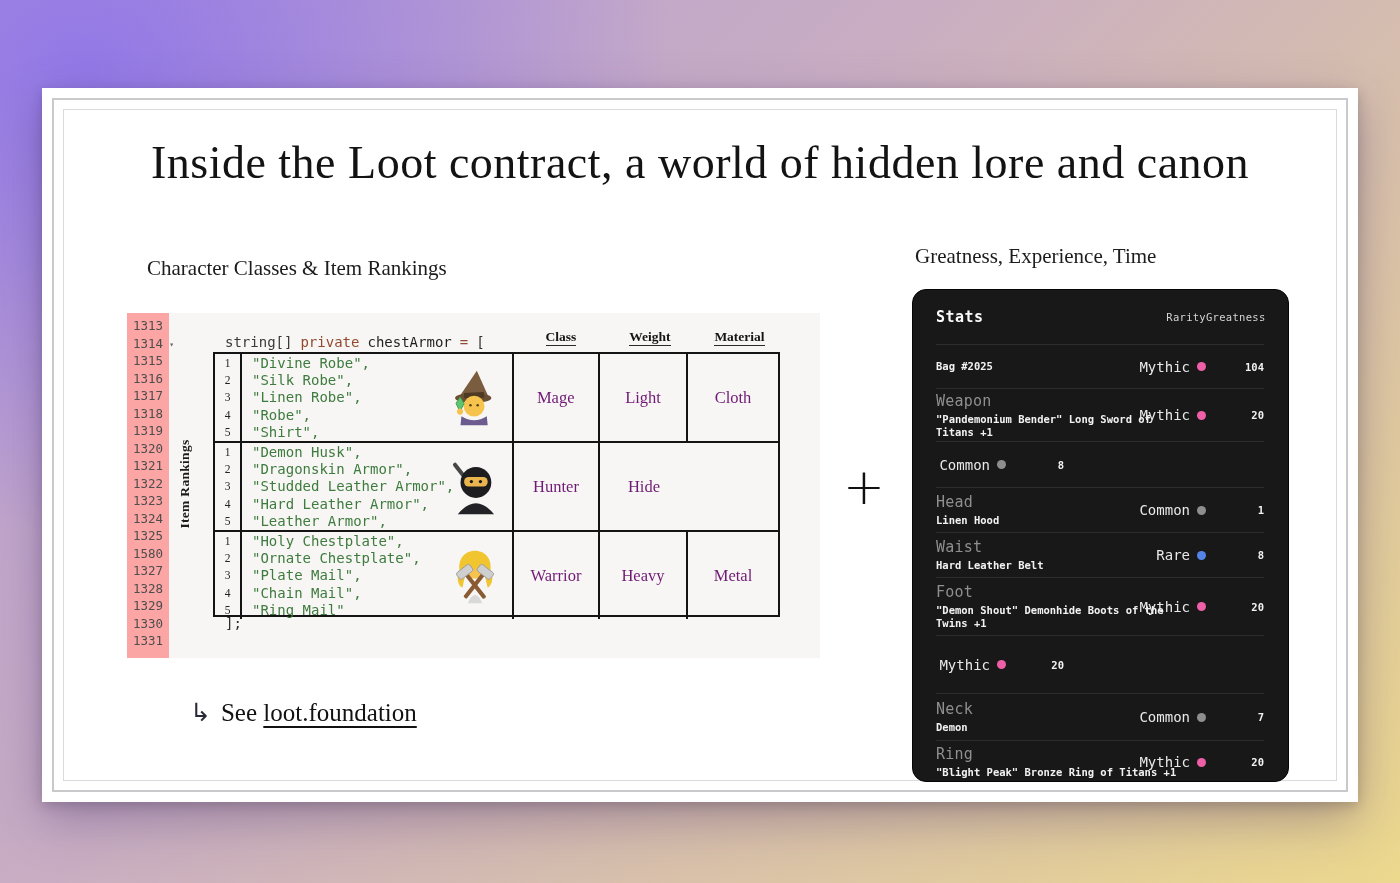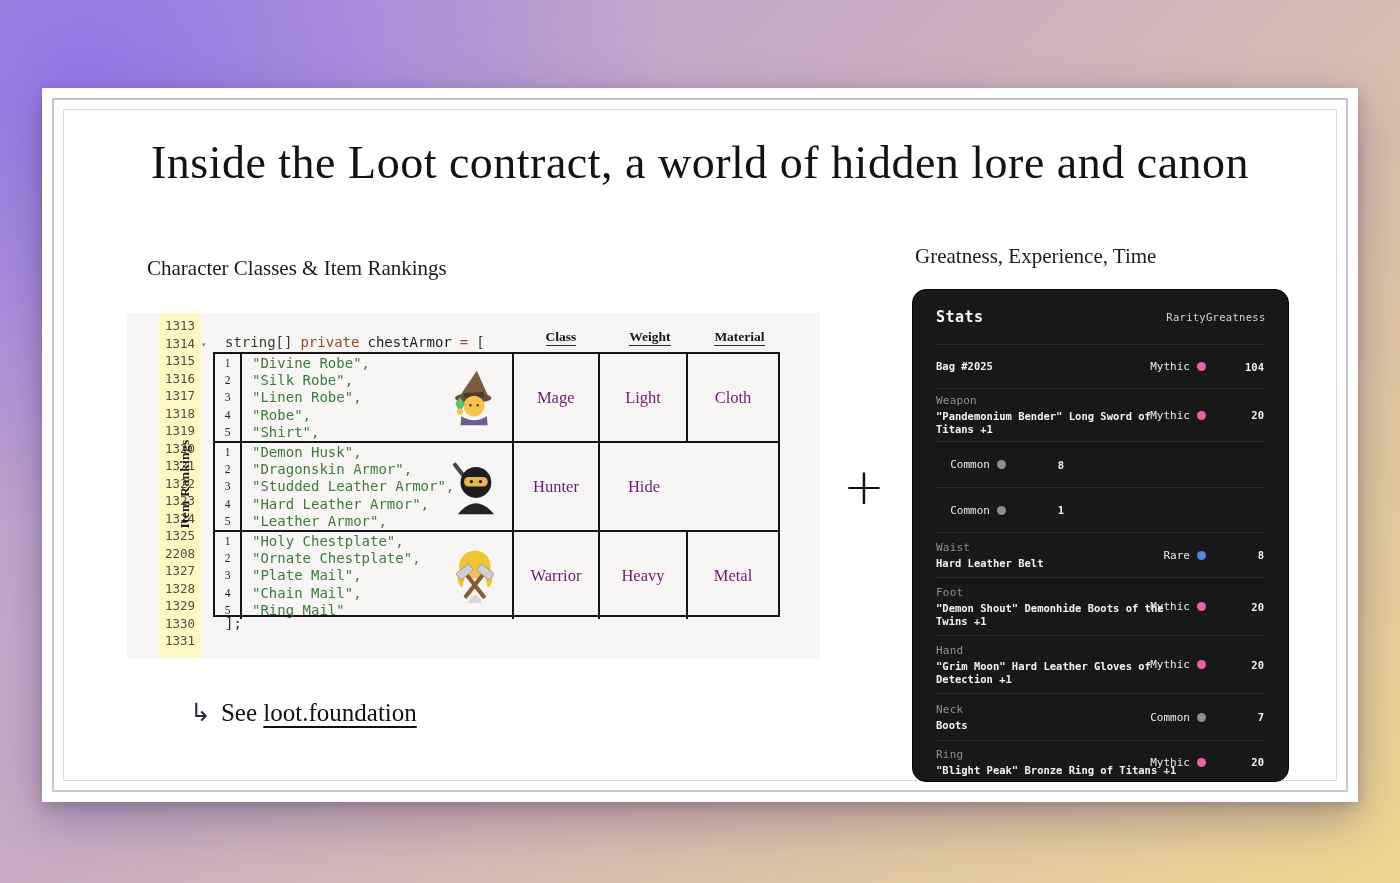--- a/index.html
+++ b/index.html
@@ -29,22 +29,22 @@
   .heading-left  { position:absolute; left:83px;  top:146px; font-size:21px; color:#1c1c1c; }
   .heading-right { position:absolute; left:851px; top:134px; font-size:21px; color:#1c1c1c; }
 
   
   .code-figure {
     position:absolute; left:63px; top:203px; width:693px; height:345px;
     background:#f7f6f4; font-family:"DejaVu Sans Mono", monospace;
   }
   .gutter {
     position:absolute; left:0; top:0; width:42px; height:345px;
-    background:#fef9c3; color:#4d4d4d; font-size:12.5px;
-    padding:4px 6px 0 0; text-align:right;margin-left:32px;
+    background:#fca5a5; color:#4d4d4d; font-size:12.5px;
+    padding:4px 6px 0 0; text-align:right;
   }
   .gl { height:17.5px; line-height:17.5px; position:relative; }
   .fold { position:absolute; right:-11px; top:1px; font-size:8px; color:#666; }
   .decl { position:absolute; left:98px; top:21px; font-size:14px; color:#2b2b2b; white-space:nowrap; }
   .decl span { margin-right:8px; }
   .c-type { color:#3c3a35; }
   .c-key  { color:#93492e; }
   .c-var  { color:#1e1e1e; }
   .c-op   { color:#93492e; }
   .c-br   { color:#333; }
@@ -101,25 +101,25 @@
     font-family:"DejaVu Sans Mono", monospace; color:#f0f0f0; overflow:hidden;
     padding:0 24px 0 23px;
   }
   .shead { display:flex; align-items:center; height:54px; }
   .shead .stitle { flex:1; font-size:15px; font-weight:bold; letter-spacing:.5px; color:#fafafa; }
   .shead .hcol { font-size:10.5px; color:#d4d4d4; letter-spacing:.3px; text-align:right; }
   .hc-rarity { width:70px; }
   .hc-great  { width:58px; }
   .srow { display:flex; align-items:center; border-top:1px solid #2c2c2c; }
   .sname { flex:1; min-width:0; }
-  .slot  { font-size:11px; color:#8f8f8f; margin-bottom:3px; letter-spacing:.2px; }
+  .slot  { font-size:15px; color:#8f8f8f; margin-bottom:3px; letter-spacing:.2px; }
   .iname { font-size:10.5px; font-weight:bold; color:#f2f2f2; line-height:13px; width:232px; }
   .iname.nowrap { white-space:nowrap; width:auto; }
   .srarity { width:70px; display:flex; align-items:center; justify-content:flex-end; flex-shrink:0; }
-  .rtext { font-size:11px; color:#e9e9e9; }
+  .rtext { font-size:14px; color:#e9e9e9; }
   .dot { width:9px; height:9px; border-radius:50%; display:inline-block; margin-left:7px; background:#777; }
   .dot[data-rarity="Mythic"] { background:#ee5fa7; }
   .dot[data-rarity="Common"] { background:#8e8e8e; }
   .dot[data-rarity="Rare"]   { background:#5584e8; }
   .sgreat { width:58px; text-align:right; font-size:10.5px; font-weight:bold; color:#f2f2f2; flex-shrink:0; }
 
   .h44{height:44px;justify-content:flex-end;} .h53{height:53px;} .h46{height:46px;} .h45{height:45px;}
   .h58{height:58px;} .h47{height:47px;} .h43{height:43px;}
 </style>
 </head>
@@ -142,21 +142,21 @@
         <div class="gl">1316</div>
         <div class="gl">1317</div>
         <div class="gl">1318</div>
         <div class="gl">1319</div>
         <div class="gl">1320</div>
         <div class="gl">1321</div>
         <div class="gl">1322</div>
         <div class="gl">1323</div>
         <div class="gl">1324</div>
         <div class="gl">1325</div>
-        <div class="gl">2208</div>
+        <div class="gl">1580</div>
         <div class="gl">1327</div>
         <div class="gl">1328</div>
         <div class="gl">1329</div>
         <div class="gl">1330</div>
         <div class="gl">1331</div>
       </div>
 
       <div class="decl">
         <span class="c-type">string[]</span><span class="c-key">private</span><span class="c-var">chestArmor</span><span class="c-op">=</span><span class="c-br">[</span>
       </div>
@@ -305,20 +305,24 @@
 
       <div class="srow h46">
         <div class="srarity">
               <span class="rtext">Common</span>
               <span class="dot" data-rarity="Common"></span>
             </div>
         <div class="sgreat">8</div>
       </div>
 
       <div class="srow h45">
+        <div class="sname">
+              <div class="slot">Head</div>
+              <div class="iname">Linen Hood</div>
+            </div>
         <div class="srarity">
               <span class="rtext">Common</span>
               <span class="dot" data-rarity="Common"></span>
             </div>
         <div class="sgreat">1</div>
       </div>
 
       <div class="srow h45">
         <div class="sname">
               <div class="slot">Waist</div>
@@ -337,35 +341,31 @@
               <div class="iname">"Demon Shout" Demonhide Boots of the Twins +1</div>
             </div>
         <div class="srarity">
               <span class="rtext">Mythic</span>
               <span class="dot" data-rarity="Mythic"></span>
             </div>
         <div class="sgreat">20</div>
       </div>
 
       <div class="srow h58">
-        <div class="sname">
-              <div class="slot">Hand</div>
-              <div class="iname">"Grim Moon" Hard Leather Gloves of Detection +1</div>
-            </div>
         <div class="srarity">
               <span class="rtext">Mythic</span>
               <span class="dot" data-rarity="Mythic"></span>
             </div>
         <div class="sgreat">20</div>
       </div>
 
       <div class="srow h47">
         <div class="sname">
               <div class="slot">Neck</div>
-              <div class="iname">Boots</div>
+              <div class="iname">Demon</div>
             </div>
         <div class="srarity">
               <span class="rtext">Common</span>
               <span class="dot" data-rarity="Common"></span>
             </div>
         <div class="sgreat">7</div>
       </div>
 
       <div class="srow h43">
         <div class="sname">

